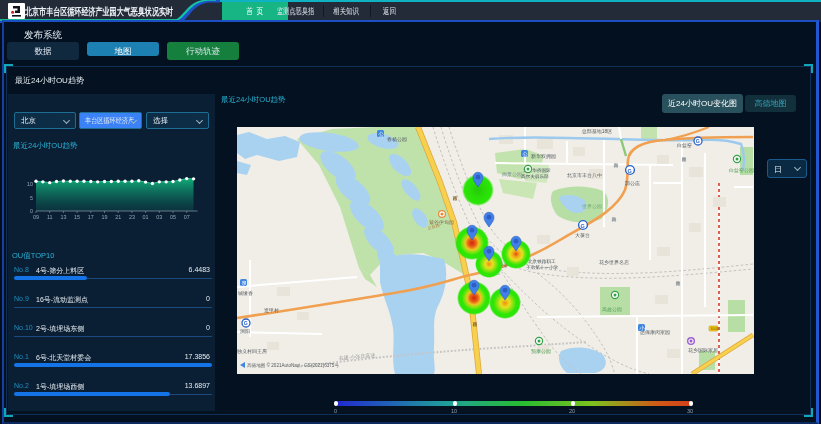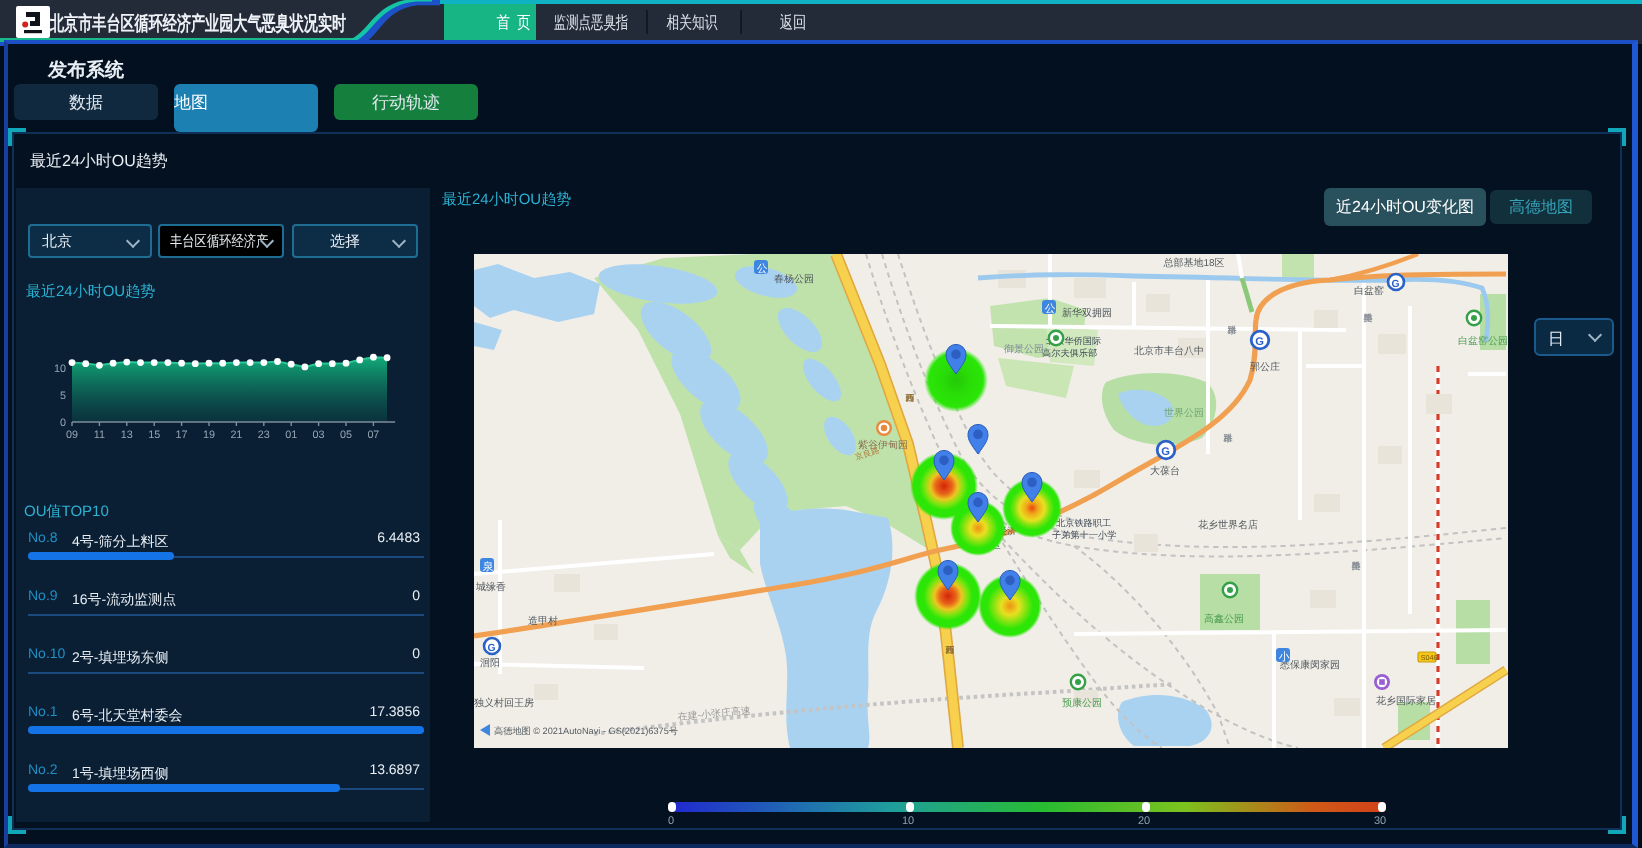--- a/index.html
+++ b/index.html
@@ -20,49 +20,49 @@
 
 <div class="abs" style="left:8px;top:3px;width:17px;height:16px;background:#fff;border-radius:1px">
   <svg width="17" height="16" viewBox="0 0 17 16">
     <path d="M5,3 L12,3 L12,10 L7,10 L7,7.5 L9.5,7.5 L9.5,5.5 L5,5.5 Z" fill="#10131a"></path>
     <circle cx="4.6" cy="9.2" r="1.5" fill="#d42020"></circle>
     <rect x="4" y="12" width="9" height="1.6" fill="#10131a"></rect>
   </svg>
 </div>
 <div class="abs" style="left:25px;top:5px;width:200px;font-size:10px;font-weight:bold;color:#eef2f6;white-space:nowrap;transform:scaleX(0.705);transform-origin:left center">北京市丰台区循环经济产业园大气恶臭状况实时</div>
 
-<div class="abs" style="left:222px;top:2px;width:46px;height:18px;background:#17b583;color:#fff;font-size:8.5px;text-align:right;line-height:19px"><span style="display:inline-block;transform:scaleX(0.8);letter-spacing:1px">首 页</span></div>
+<div class="abs" style="left:222px;top:2px;width:66px;height:18px;background:#17b583;color:#fff;font-size:8.5px;text-align:center;line-height:19px"><span style="display:inline-block;transform:scaleX(0.8);letter-spacing:1px">首 页</span></div>
 <div class="abs" style="left:266px;top:2px;width:59px;height:18px;color:#dfe5ec;font-size:8.5px;text-align:center;line-height:19px"><span style="display:inline-block;transform:scaleX(0.73)">监测点恶臭指数</span></div>
 <div class="abs" style="left:322.5px;top:5px;width:1px;height:12px;background:#121825"></div>
 <div class="abs" style="left:328px;top:2px;width:36px;height:18px;color:#dfe5ec;font-size:8.5px;text-align:center;line-height:19px"><span style="display:inline-block;transform:scaleX(0.75)">相关知识</span></div>
 <div class="abs" style="left:369.5px;top:5px;width:1px;height:12px;background:#121825"></div>
-<div class="abs" style="left:381px;top:2px;width:30px;height:34px;color:#dfe5ec;font-size:8.5px;text-align:center;line-height:19px"><span style="display:inline-block;transform:scaleX(0.78)">返回</span></div>
+<div class="abs" style="left:381px;top:2px;width:30px;height:34px;color:#dfe5ec;font-size:8.5px;text-align:left;line-height:19px"><span style="display:inline-block;transform:scaleX(0.78)">返回</span></div>
 
 <div class="abs" style="left:2px;top:20px;width:817px;height:404px;border-top:2px solid #1c4ec4;border-right:3px solid #2257d4;border-left:2px solid #173f9e;border-bottom:2px solid #0c2a60;background:#02101f"></div>
 
-<div class="abs" style="left:24px;top:29px;font-size:9.5px;font-weight:bold;color:#e8eef4">发布系统</div>
+<div class="abs" style="left:24px;top:29px;font-size:9.5px;font-weight:normal;color:#e8eef4">发布系统</div>
 <div class="abs" style="left:7px;top:42px;width:72px;height:18px;background:#10293f;border-radius:3px;color:#dfe8ef;font-size:8.5px;text-align:center;line-height:18px">数据</div>
-<div class="abs" style="left:87px;top:42px;width:72px;height:24px;background:#1c81b2;border-radius:3px;color:#fff;font-size:8.5px;line-height:18px">地图</div>
+<div class="abs" style="left:87px;top:42px;width:72px;height:14px;background:#1c81b2;border-radius:3px;color:#fff;font-size:8.5px;text-align:center;line-height:18px">地图</div>
 <div class="abs" style="left:167px;top:42px;width:72px;height:18px;background:#15803d;border-radius:3px;color:#dfe8ef;font-size:8.5px;text-align:center;line-height:18px">行动轨迹</div>
 
 <div class="abs" style="left:6px;top:66px;width:805px;height:349px;border:1px solid #0f3057;background:#041120"></div>
 
 <svg class="abs" style="left:4px;top:64px" width="809" height="353" viewBox="0 0 809 353">
   <path d="M1,9 L1,1 L9,1" fill="none" stroke="#12a7b8" stroke-width="2"></path>
   <path d="M800,1 L808,1 L808,9" fill="none" stroke="#12a7b8" stroke-width="2"></path>
   <path d="M808,344 L808,352 L800,352" fill="none" stroke="#12a7b8" stroke-width="2"></path>
   <path d="M9,352 L1,352 L1,344" fill="none" stroke="#12a7b8" stroke-width="2"></path>
 </svg>
 <div class="abs" style="left:15px;top:75px;font-size:8px;color:#e8eef4">最近24小时OU趋势</div>
 
 <div class="abs" style="left:8px;top:94px;width:207px;height:317px;background:#0a1f34"></div>
 
 <div class="abs" style="left:14px;top:112px;width:62px;height:17px;background:#0d2c46;border:1px solid #1e6e94;border-radius:2px;color:#e8eef4;font-size:7.5px;line-height:15px;padding-left:6px">北京<span class="chev" style="right:6px;top:4.5px"></span></div>
-<div class="abs" style="left:79px;top:112px;width:63px;height:17px;background:#000000;border:1px solid #1e6e94;border-radius:2px;color:#e8eef4;font-size:7.5px;line-height:15px;padding-left:5px;white-space:nowrap;overflow:hidden"><span style="display:inline-block;transform:scaleX(0.82);transform-origin:left center">丰台区循环经济产</span><span class="chev" style="right:5px;top:4.5px"></span></div>
-<div class="abs" style="left:146px;top:112px;width:63px;height:17px;background:#0d2c46;border:1px solid #1e6e94;border-radius:2px;color:#e8eef4;font-size:7.5px;line-height:15px;padding-left:18px">选择<span class="chev" style="right:6px;top:4.5px"></span></div>
+<div class="abs" style="left:79px;top:112px;width:63px;height:17px;background:#3b82f6;border:1px solid #1e6e94;border-radius:2px;color:#e8eef4;font-size:7.5px;line-height:15px;padding-left:5px;white-space:nowrap;overflow:hidden"><span style="display:inline-block;transform:scaleX(0.82);transform-origin:left center">丰台区循环经济产</span><span class="chev" style="right:5px;top:4.5px"></span></div>
+<div class="abs" style="left:146px;top:112px;width:63px;height:17px;background:#0d2c46;border:1px solid #1e6e94;border-radius:2px;color:#e8eef4;font-size:7.5px;line-height:15px;padding-left:6px">选择<span class="chev" style="right:6px;top:4.5px"></span></div>
 
 <div class="abs" style="left:13px;top:141px;font-size:7.5px;color:#2bb3d4">最近24小时OU趋势</div>
 
 <svg class="abs" style="left:8px;top:160px" width="200" height="68" viewBox="0 0 200 68">
   <defs>
     <linearGradient id="cg" x1="0" y1="0" x2="0" y2="1">
       <stop offset="0" stop-color="#12b27c" stop-opacity="0.95"></stop>
       <stop offset="1" stop-color="#0b4f4d" stop-opacity="0.4"></stop>
     </linearGradient>
   </defs>

